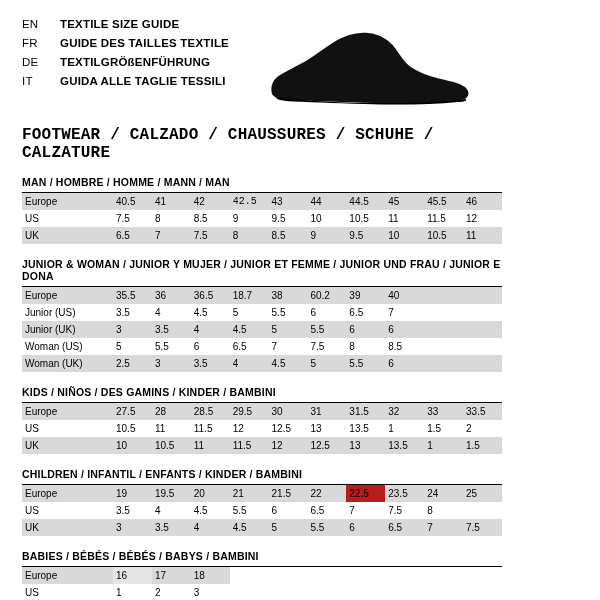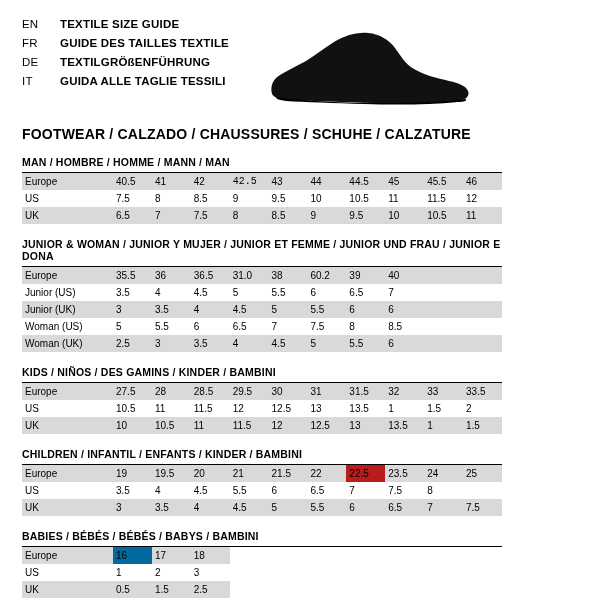--- a/index.html
+++ b/index.html
@@ -49,25 +49,26 @@
   .shoe-wrap {
     position: absolute;
     top: 14px;
     right: 28px;
     width: 210px;
     height: 78px;
   }
   .shoe-wrap svg { display: block; }
 
   .section-title {
-    font-size: 14px;
+    font-size: 16px;
     font-weight: bold;
     letter-spacing: 0.2px;
     margin-top: 14px;
     margin-bottom: 6px;
+    font-family: Liberation Mono, monospace;
   }
 
   
   .block {
     margin-top: 14px;
   }
   .block-header {
     font-size: 10.5px;
     font-weight: bold;
     letter-spacing: 0.2px;
@@ -187,21 +188,21 @@
       </div>
       <div class="block">
         <div class="block-header">JUNIOR &amp; WOMAN / JUNIOR Y MUJER / JUNIOR ET FEMME / JUNIOR UND FRAU / JUNIOR E DONA</div>
         <table class="sizes">
           <tbody>
             <tr>
               <td class="label" style="background: rgb(217, 217, 217);">Europe</td>
               <td class="val" style="background: rgb(217, 217, 217);">35.5</td>
               <td class="val" style="background: rgb(217, 217, 217);">36</td>
               <td class="val" style="background: rgb(217, 217, 217);">36.5</td>
-              <td class="val" style="background: rgb(217, 217, 217);">31.0</td>
+              <td class="val" style="background: rgb(217, 217, 217);">18.7</td>
               <td class="val" style="background: rgb(217, 217, 217);">38</td>
               <td class="val" style="background: rgb(217, 217, 217);">60.2</td>
               <td class="val" style="background: rgb(217, 217, 217);">39</td>
               <td class="val" style="background: rgb(217, 217, 217);">40</td>
               <td class="val" style="background: rgb(217, 217, 217);"></td>
               <td class="val" style="background: rgb(217, 217, 217);"></td>
             </tr>
             <tr>
               <td class="label">Junior (US)</td>
               <td class="val">3.5</td>
@@ -348,21 +349,21 @@
             </tr>
           </tbody>
         </table>
       </div>
       <div class="block">
         <div class="block-header">BABIES / BÉBÉS / BÉBÉS / BABYS / BAMBINI</div>
         <table class="sizes">
           <tbody>
             <tr>
               <td class="label" style="background: rgb(217, 217, 217);">Europe</td>
-              <td class="val" style="background: #0369a1;">16</td>
+              <td class="val" style="background: #e5e5e5;">16</td>
               <td class="val" style="background: rgb(217, 217, 217);">17</td>
               <td class="val" style="background: rgb(217, 217, 217);">18</td>
               <td class="val"></td>
               <td class="val"></td>
               <td class="val"></td>
               <td class="val"></td>
               <td class="val"></td>
               <td class="val"></td>
               <td class="val"></td>
             </tr>

